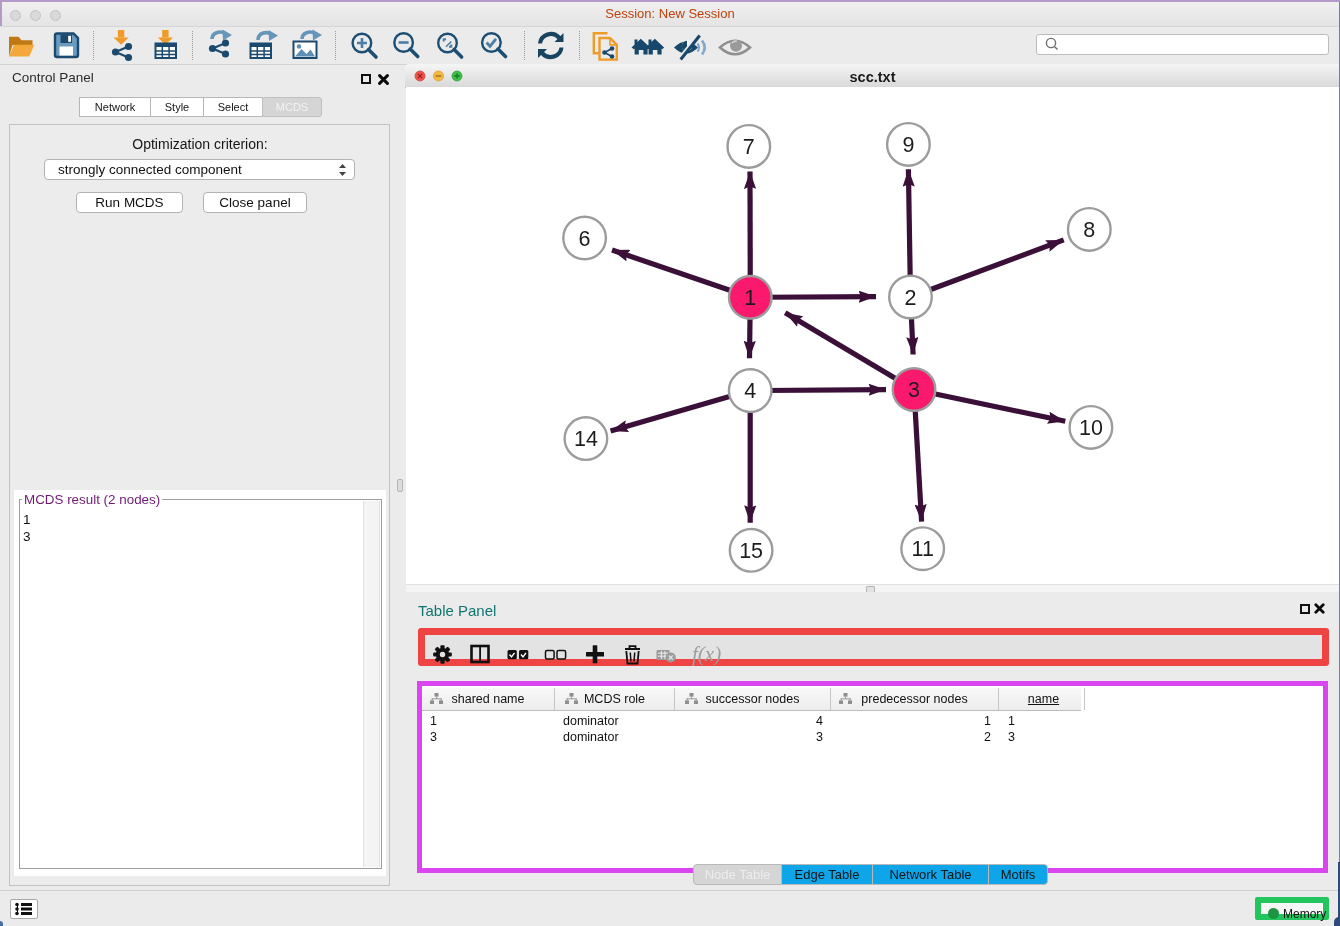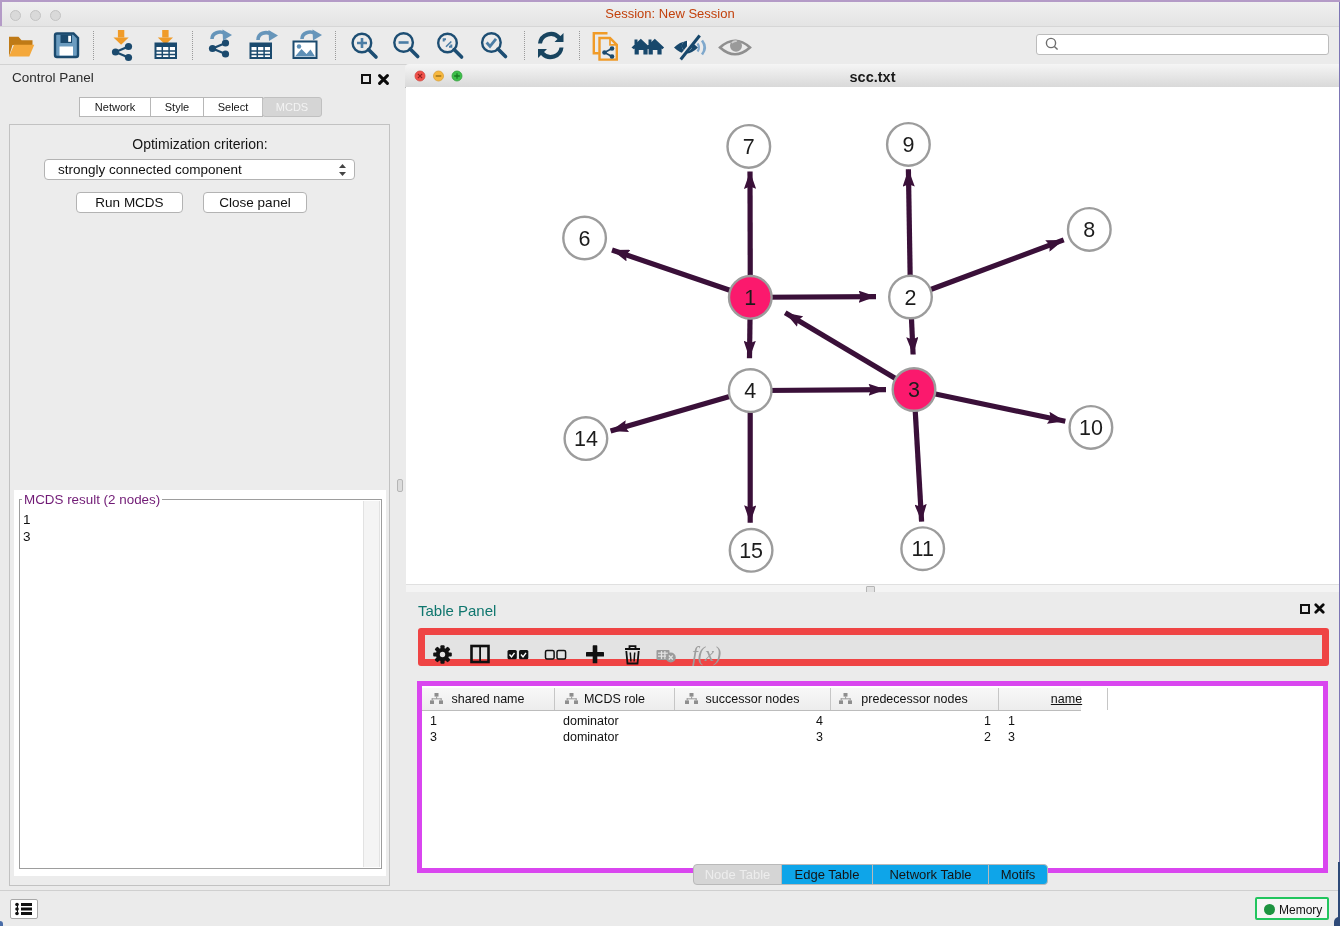--- a/index.html
+++ b/index.html
@@ -35,21 +35,21 @@
   #mcdsbox{left:14px;top:490px;width:372px;height:386px;background:#fff;}
   #mcdsfield{left:19px;top:499px;width:363px;height:370px;border:1px solid #9d9d9d;box-sizing:border-box;}
   #mcdslegend{left:22px;top:492px;background:#fff;padding:0 2px;font-size:13.4px;color:#701a75;}
   #mcdsvals{left:23px;top:511px;font-size:13.5px;color:#111;line-height:17px;}
   #mcdsscroll{left:363px;top:501px;width:15px;height:366px;background:#f4f4f4;
      border-left:1px solid #e2e2e2;border-right:1px solid #e2e2e2;}
   
   #statusline{left:0;top:890px;width:1340px;height:1px;background:#cfcfcf;}
   #listbtn{left:10px;top:899px;width:28px;height:20px;background:#fff;border:1px solid #a9a9a9;
      border-radius:2px;box-sizing:border-box;}
-  #membtn{left:1255px;top:897px;width:74px;height:23px;background:#f6f6f6;border:2px solid #22c55e;
+  #membtn{left:1255px;top:897px;width:74px;height:23px;background:#f6f6f6;border:6px solid #22c55e;
      border-radius:2px;box-sizing:border-box;font-size:12px;color:#111;}
   #memdot{left:7px;top:5px;width:11px;height:11px;border-radius:50%;background:#1d9440;position:absolute;}
   #memtext{position:absolute;left:22px;top:4px;}
   
   #nw-titlebar{left:405px;top:64px;width:935px;height:23px;
      background:linear-gradient(#f5f5f5,#d9d9d9);border-bottom:1px solid #b9b9b9;
      border-top-left-radius:4px;}
   #nw-title{left:405px;top:68.5px;width:935px;text-align:center;font-size:14.5px;font-weight:bold;color:#1a1a1a;}
   #nw-canvas{left:406px;top:87px;width:933px;height:497px;background:#fff;}
   #nw-bottom{left:406px;top:584px;width:933px;height:8px;background:#f4f4f4;border-top:1px solid #e0e0e0;}
@@ -402,21 +402,21 @@
         </svg>shared name</div>
     <div class="hc" style="left:133px;width:120px;"><svg class="ti" width="13" height="12" style="position:absolute;left:10px;top:5px;">
           <use href="#treeic"></use>
         </svg>MCDS role</div>
     <div class="hc" style="left:253px;width:156px;"><svg class="ti" width="13" height="12" style="position:absolute;left:10px;top:5px;">
           <use href="#treeic"></use>
         </svg>successor nodes</div>
     <div class="hc" style="left:409px;width:168px;"><svg class="ti" width="13" height="12" style="position:absolute;left:8px;top:5px;">
           <use href="#treeic"></use>
         </svg>predecessor nodes</div>
-    <div class="hc" style="left:604px;width:82px;text-decoration:underline;">name</div>
+    <div class="hc" style="left:581px;width:82px;text-decoration:underline;">name</div>
   </div>
   <div id="tp-rows">
     <svg width="0" height="0" style="position:absolute;">
         <defs>
       <g id="treeic" fill="#8e8e8e">
         <rect x="4.5" y="0" width="4" height="3.6"></rect>
         <rect x="0" y="7.4" width="4" height="3.6"></rect>
         <rect x="9" y="7.4" width="4" height="3.6"></rect>
         <rect x="6.2" y="3.6" width="0.9" height="2"></rect>
         <rect x="1.7" y="5.4" width="9.9" height="0.9"></rect>

